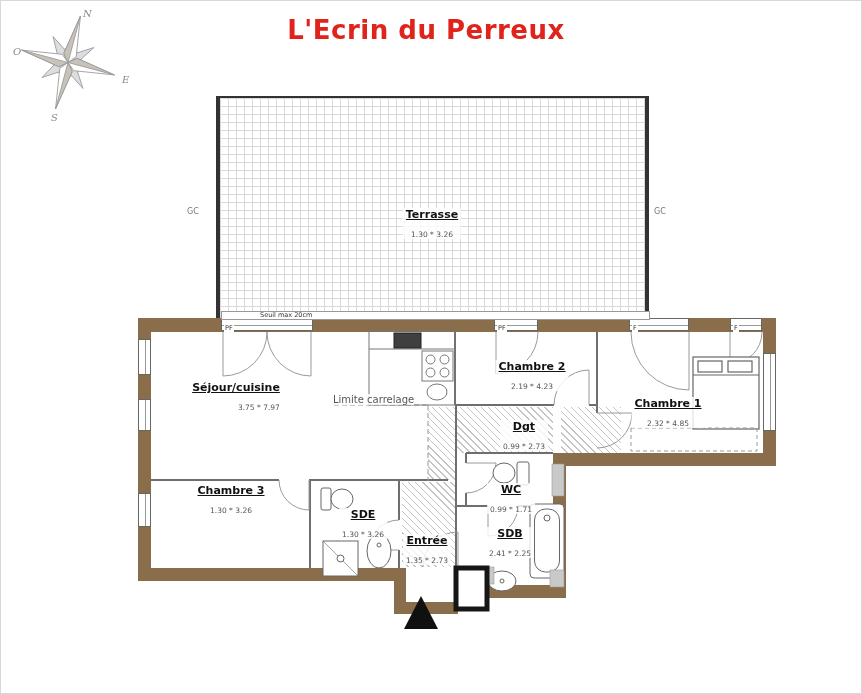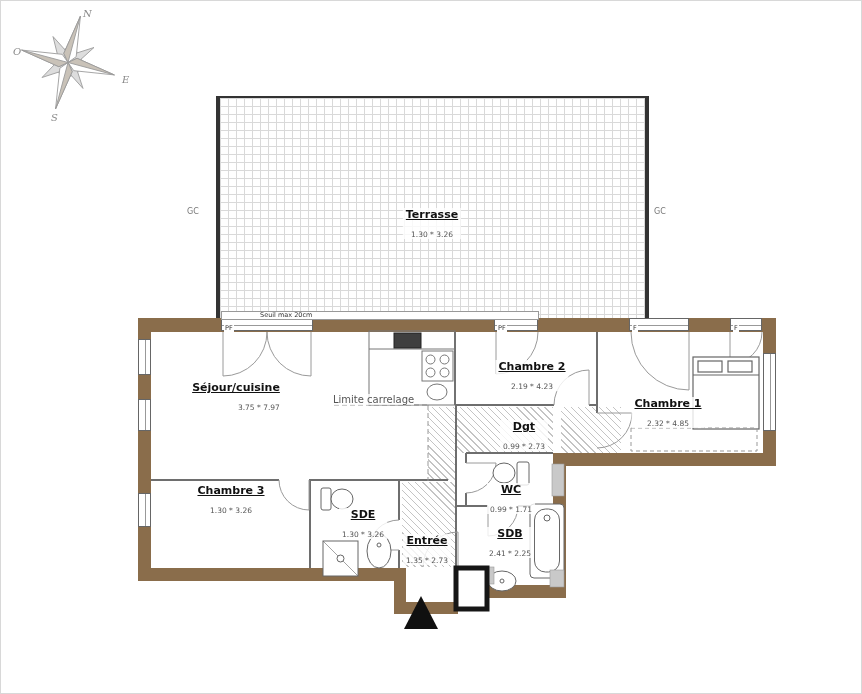--- a/index.html
+++ b/index.html
@@ -24,21 +24,21 @@
   .gc{position:absolute;font-size:8px;color:#777;z-index:2;}
 
   
   .wall{position:absolute;background:var(--wall-brown,#8a6d4b);z-index:3;}
   .winh,.winv{position:absolute;background:#fff;border:1px solid #666;box-sizing:border-box;z-index:4;}
   .winh{height:13px;}
   .winh::after{content:'';position:absolute;left:0;right:0;top:50%;height:1px;background:#999;}
   .winv{width:13px;left:137px;}
   .winv::after{content:'';position:absolute;top:0;bottom:0;left:50%;width:1px;background:#999;}
   .win-lbl{position:absolute;left:2px;top:0;font-size:6.5px;line-height:11px;color:#333;z-index:1;background:#fff;padding:4px 1px;}
-  .seuil{position:absolute;left:220px;top:310px;width:318px;height:9px;background:#fff;border:1px solid #999;
+  .seuil{position:absolute;left:220px;top:310px;width:429px;height:9px;background:#fff;border:1px solid #999;
          box-sizing:border-box;z-index:4;}
   .seuil span{position:absolute;left:38px;top:0;font-size:6.5px;line-height:7px;color:#333;white-space:nowrap;}
 
   
   .hatch{position:absolute;z-index:1;
          background-image:repeating-linear-gradient(45deg,transparent 0 4px,var(--hatch-gray,#c4c4c4) 4px 5px);}
 
   
   .overlay{position:absolute;left:0;top:0;z-index:5;pointer-events:none;}
 
@@ -71,20 +71,21 @@
       <path d="M15 60 L55.3 53.6 L63 60 L55.3 66.4 Z" fill="#fff"></path>
       <path d="M15 60 L55.3 66.4 L63 60 Z" fill="#c9c2b8"></path>
     </g>
     <text x="78" y="14">N</text>
     <text x="8" y="52">O</text>
     <text x="117" y="80">E</text>
     <text x="46" y="118">S</text>
   </svg>
 
   <div class="title-block">
+    <div class="title-main">L'Ecrin du Perreux</div>
   </div>
 
   <div class="terrace"></div>
   <div class="gc" style="left:186px;top:206px;">GC</div>
   <div class="gc" style="left:653px;top:206px;">GC</div>
 
   <div class="hatch" style="left:456px;top:406px;width:96px;height:46px;"></div>
   <div class="hatch" style="left:560px;top:406px;width:60px;height:46px;"></div>
   <div class="hatch" style="left:427px;top:406px;width:28px;height:73px;"></div>
   <div class="hatch" style="left:401px;top:481px;width:53px;height:85px;"></div>

